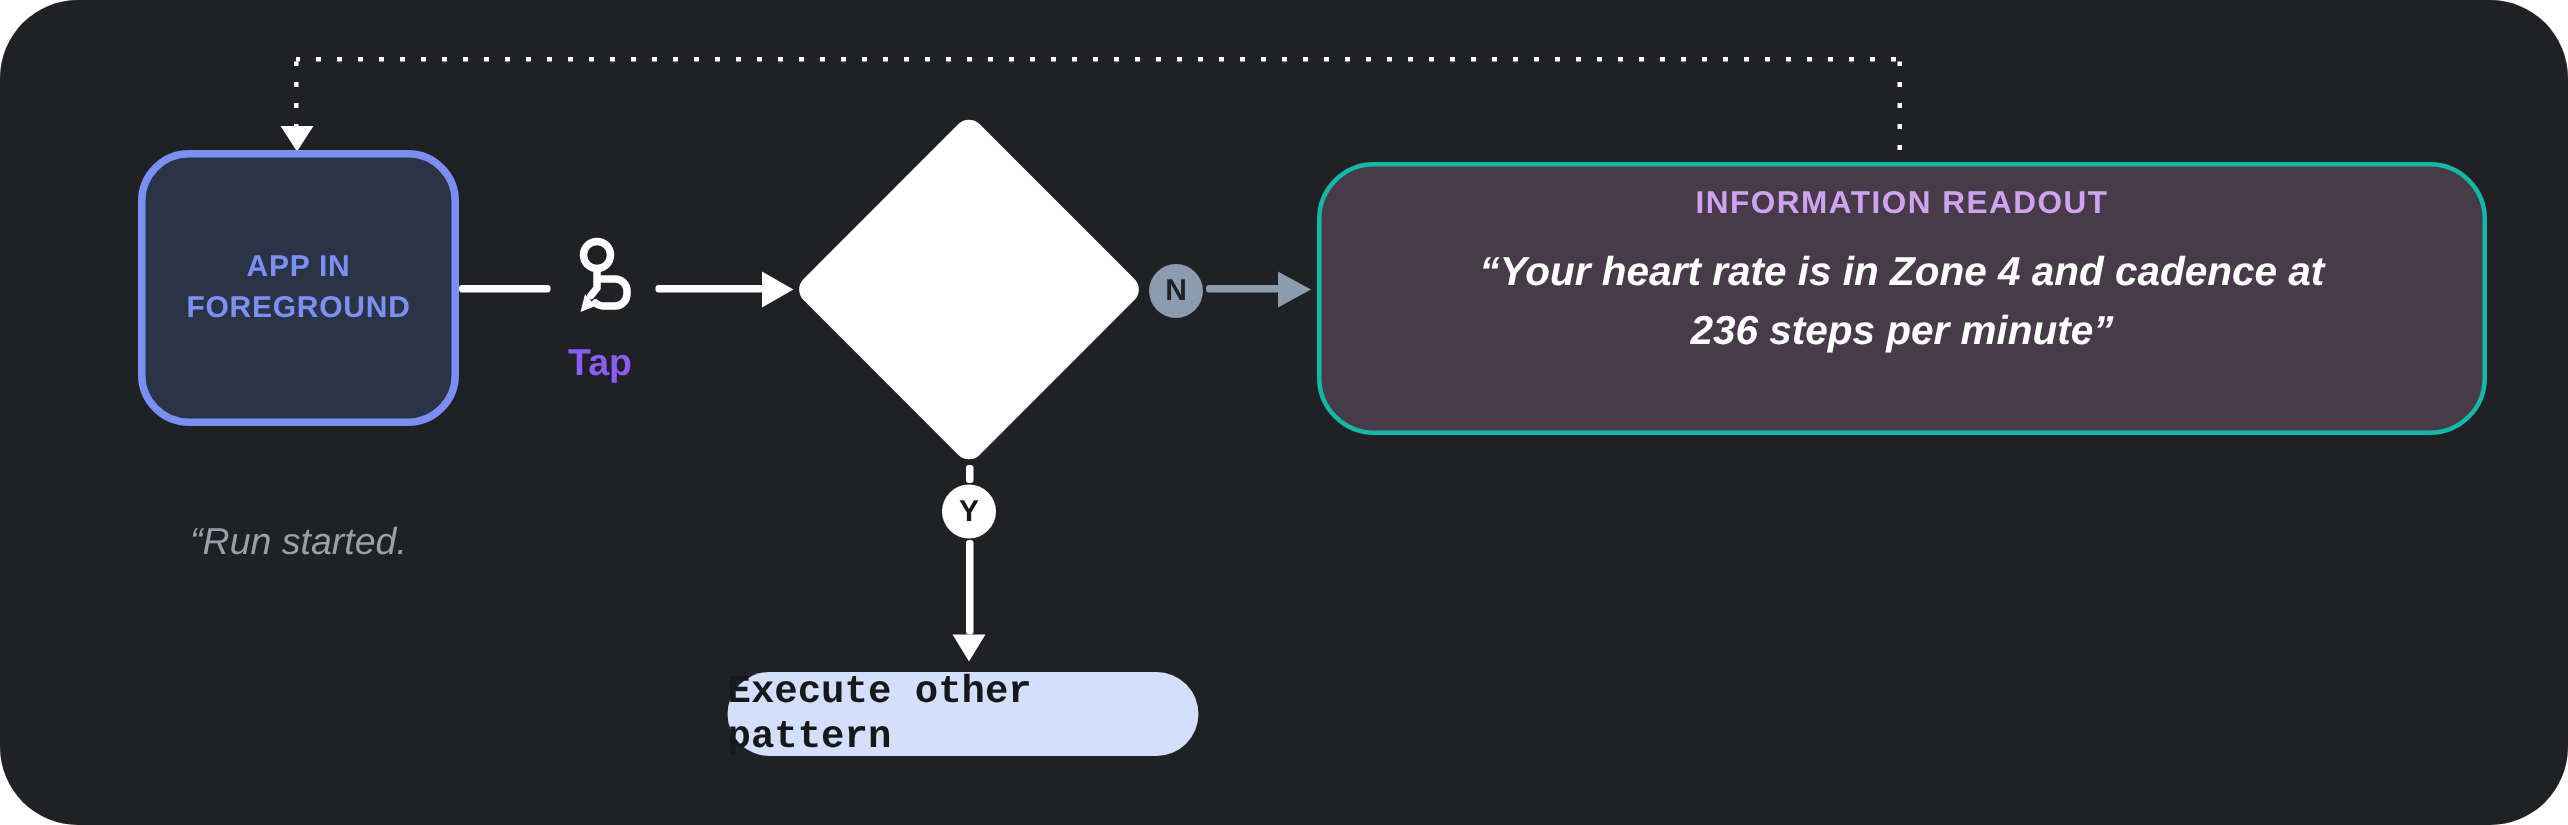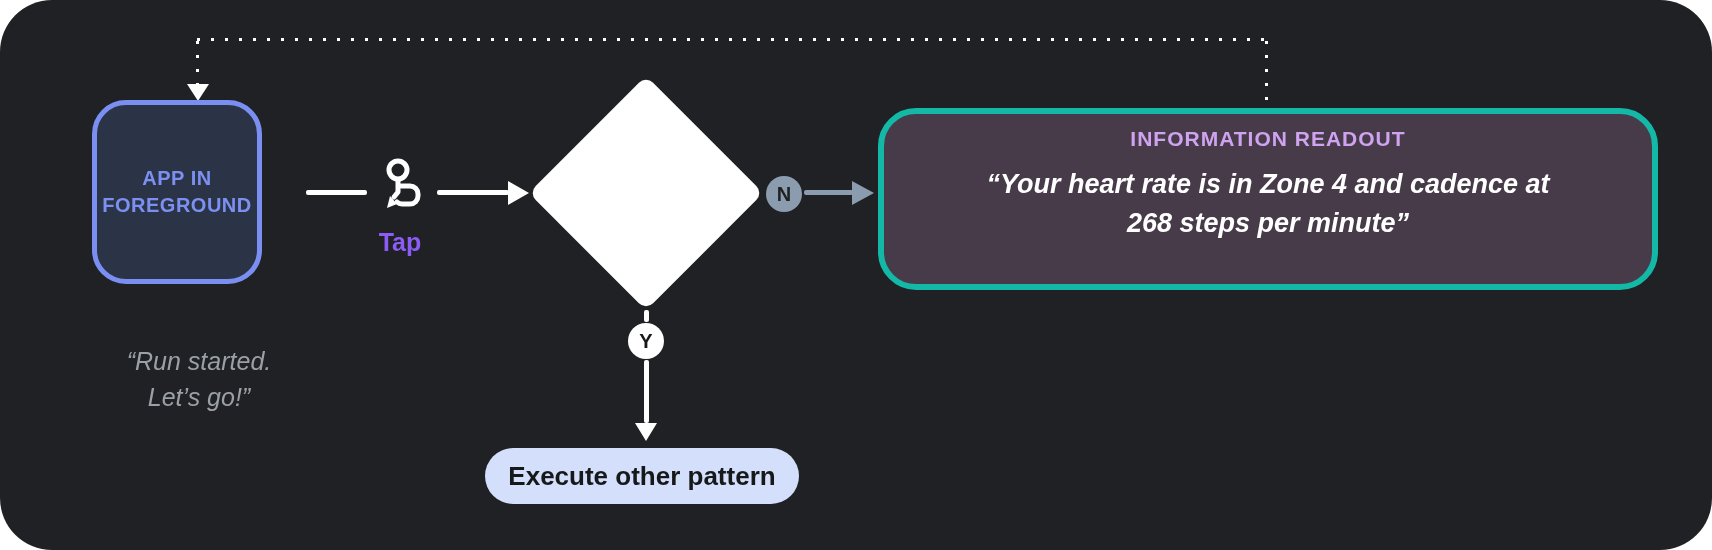--- a/index.html
+++ b/index.html
@@ -10,21 +10,21 @@
 
   
   .dot-h{height:3px;background:repeating-linear-gradient(to right,#fff 0 3px,transparent 3px 14px);}
   .dot-v{width:3px;background:repeating-linear-gradient(to bottom,#fff 0 3px,transparent 3px 14px);}
 
   
   .head-right{width:0;height:0;border-top:12px solid transparent;border-bottom:12px solid transparent;}
   .head-down{width:0;height:0;border-left:11px solid transparent;border-right:11px solid transparent;}
 
   
-  .app-node{left:92px;top:100px;width:170px;height:184px;box-sizing:border-box;
+  .app-node{left:92px;top:100px;width:214px;height:184px;box-sizing:border-box;
     background:#2B3447;border:5px solid #7B8FF2;border-radius:34px;
     display:flex;align-items:center;justify-content:center;}
   .app-label{width:150px;text-align:center;color:#7C90F2;font-size:20px;font-weight:700;
     letter-spacing:.5px;line-height:1.35;}
   .app-caption{left:70px;top:300px;width:258px;text-align:center;color:#9AA0A6;
     font-style:italic;font-size:25px;line-height:1.42;margin-top:44px;}
 
   
   .seg{background:#ffffff;height:5px;border-radius:2px;}
   .tap-label{left:368px;top:228px;width:64px;text-align:center;color:#8b5cf6;
@@ -38,46 +38,45 @@
 
   
   .badge{width:36px;height:36px;border-radius:50%;display:flex;align-items:center;
     justify-content:center;font-size:20px;font-weight:700;}
   .badge-n{left:766px;top:176px;background:#8A9CAE;color:#202124;}
   .badge-y{left:628px;top:323px;background:#ffffff;color:#17181A;}
   .slate{background:#8A9CAE;}
 
   
   .readout{left:878px;top:108px;width:780px;height:182px;box-sizing:border-box;
-    background:#473B4A;border:6px solid #14b8a6;border-radius:38px;text-align:center;}
+    background:#473B4A;border:3px solid #14b8a6;border-radius:38px;text-align:center;}
   .readout-title{margin-top:13px;color:#CFA3F0;font-size:21px;font-weight:700;letter-spacing:1px;}
   .readout-quote{margin-top:14px;color:#ffffff;font-size:27px;font-weight:700;
     font-style:italic;line-height:1.45;}
 
   
   .pill{left:485px;top:448px;width:314px;height:56px;background:#D3DFFB;border-radius:28px;
-    display:flex;align-items:center;justify-content:center;color:#17181A;font-size:26px;font-weight:700;}
+    display:flex;align-items:center;justify-content:center;color:#17181A;font-size:26px;font-weight:700;font-family:Liberation Mono, monospace;}
 </style>
 </head>
 <body>
 
 <div class="stage">
   <div class="panel"></div>
 
   <div class="abs dot-h" style="left:197px;top:38px;width:1071px;"></div>
   <div class="abs dot-v" style="left:196px;top:41px;height:43px;"></div>
   <div class="abs dot-v" style="left:1265px;top:41px;height:60px;"></div>
   <div class="abs head-down" style="left:187px;top:84px;border-top:17px solid #fff;"></div>
 
   <div class="abs app-node">
     <div class="app-label">APP IN FOREGROUND</div>
   </div>
   <div class="abs app-caption">
     <div>“Run started.</div>
-    <div>Let’s go!”</div>
   </div>
 
   <div class="abs seg" style="left:306px;top:190px;width:61px;"></div>
   <div class="abs" style="left:377px;top:157px;">
     <svg width="46" height="58" viewBox="0 0 46 58" fill="none">
       <circle cx="21" cy="13" r="9" stroke="#ffffff" stroke-width="5"></circle>
       <path d="M21 23 L21 35 L17 40" stroke="#ffffff" stroke-width="5" stroke-linecap="round" stroke-linejoin="round"></path>
       <polygon points="10,51 20,47 13,39" fill="#ffffff"></polygon>
       <path d="M24 29 h9 a8 8 0 0 1 8 8 v2 a8 8 0 0 1 -8 8 h-8 a8 8 0 0 1 -5 -2" stroke="#ffffff" stroke-width="5" stroke-linecap="round" stroke-linejoin="round"></path>
     </svg>
@@ -89,21 +88,21 @@
   <div class="abs diamond"></div>
 
   <div class="abs badge badge-n">N</div>
   <div class="abs seg slate" style="left:804px;top:190px;width:49px;"></div>
   <div class="abs head-right" style="left:852px;top:181px;border-left:22px solid #8A9CAE;"></div>
 
   <div class="abs readout">
     <div class="readout-title">INFORMATION READOUT</div>
     <div class="readout-quote">
       <div>“Your heart rate is in Zone 4 and cadence at</div>
-      <div>268 steps per minute”</div>
+      <div>236 steps per minute”</div>
     </div>
   </div>
 
   <div class="abs seg" style="left:644px;top:310px;width:5px;height:12px;"></div>
   <div class="abs badge badge-y">Y</div>
   <div class="abs seg" style="left:644px;top:360px;width:5px;height:63px;"></div>
   <div class="abs head-down" style="left:635px;top:423px;border-top:18px solid #fff;"></div>
 
   <div class="abs pill">Execute other pattern</div>
 </div>

